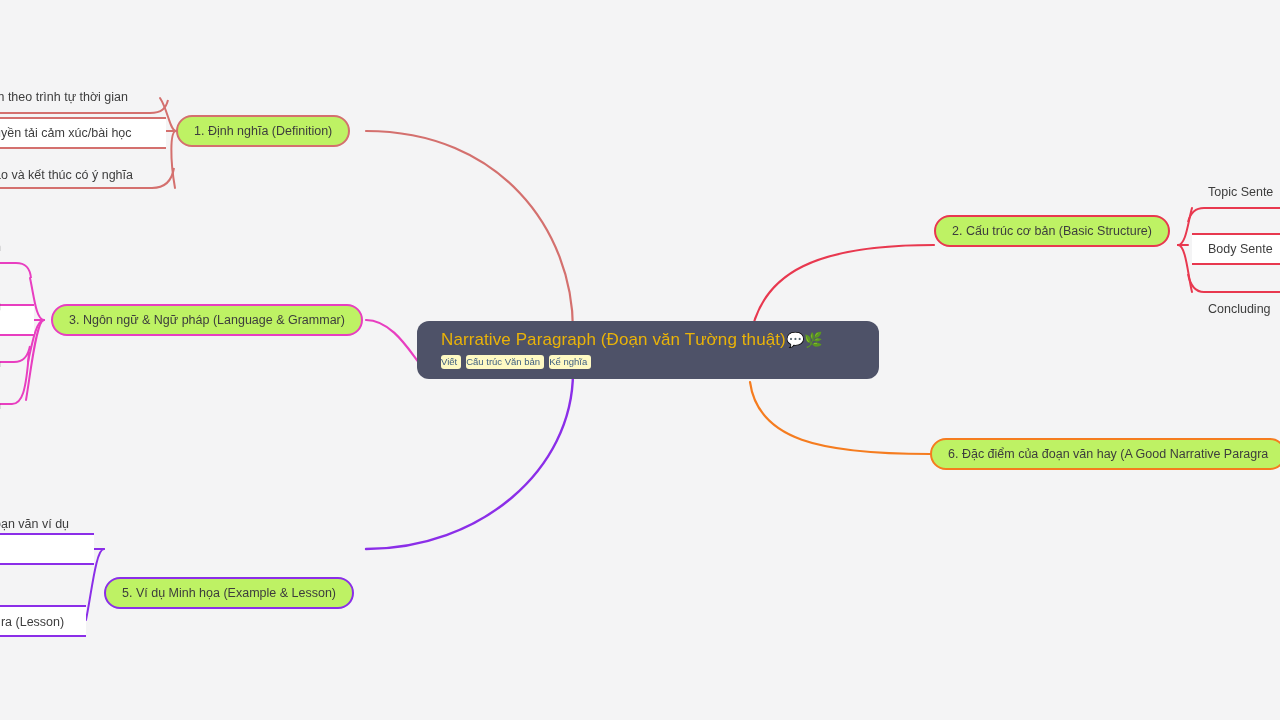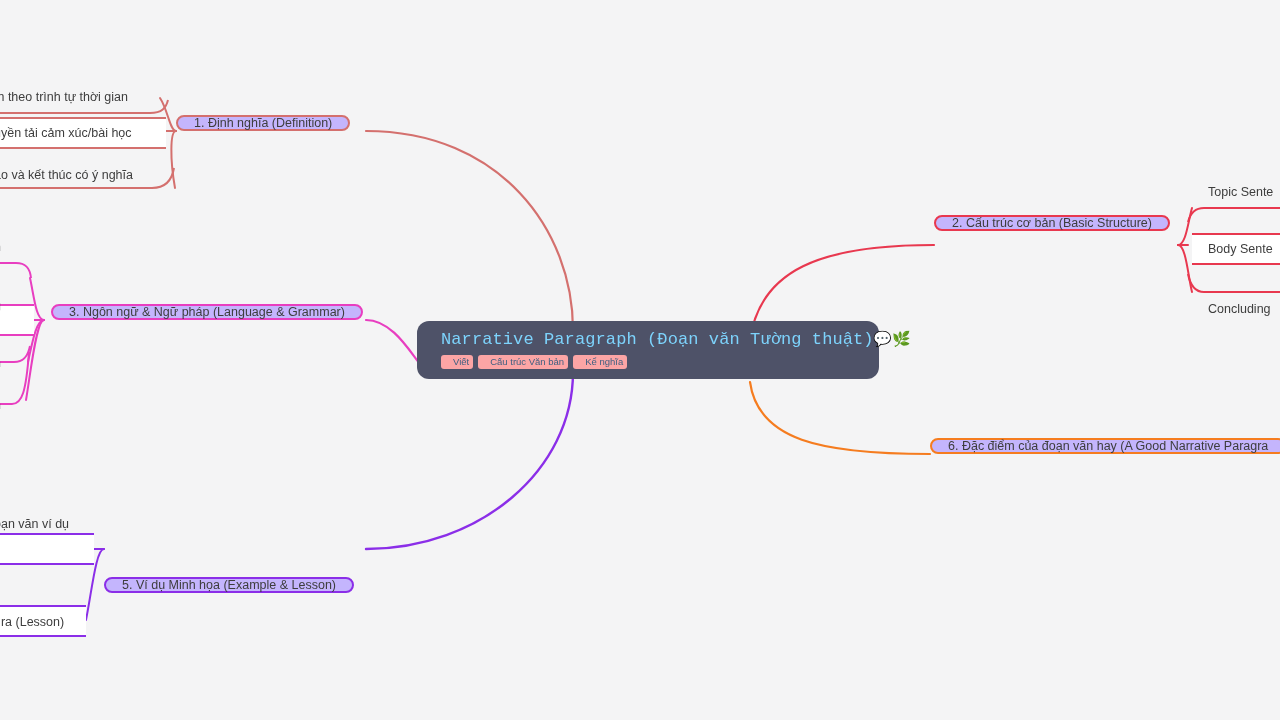--- a/index.html
+++ b/index.html
@@ -18,33 +18,33 @@
   svg.links {
     position: absolute;
     left: 0; top: 0;
     width: 1280px;
     height: 720px;
     pointer-events: none;
   }
   .node {
     position: absolute;
     box-sizing: border-box;
-    background: #c4b5fd;
+    background: #bef264;
     border-style: solid;
     border-width: 2px;
     border-radius: 18px;
     display: flex;
     align-items: center;
     justify-content: center;
     white-space: nowrap;
     color: #3d3d3d;
     font-size: 12.5px;
     line-height: 1;
     padding: 0 16px;
-    height: 16px;
+    height: 32px;
   }
   .leaf-plain {
     position: absolute;
     background: transparent;
     border: none;
     color: #3d3d3d;
     font-size: 12.5px;
     white-space: nowrap;
     line-height: 1;
     display: flex;
@@ -59,42 +59,41 @@
     height: 58px;
     background: #4e5268;
     border-radius: 12px;
     box-sizing: border-box;
     padding: 9px 18px 0 24px;
     display: flex;
     flex-direction: column;
     justify-content: flex-start;
   }
   #root-title {
-    color: #7dd3fc;
+    color: #eab308;
     font-size: 17px;
     line-height: 1.15;
     white-space: nowrap;
     letter-spacing: 0.1px;
-    font-family: Liberation Mono, monospace;
   }
   .root-emoji {
     font-size: 15px;
     letter-spacing: 0;
   }
   #root-tags {
     display: flex;
     gap: 5px;
     margin-top: 5px;
   }
   .tag {
-    background: #fca5a5;
+    background: #fef9c3;
     color: #3f5f80;
     font-size: 9.5px;
     border-radius: 3px;
-    padding: 2px 4px 3px 12px;
+    padding: 2px 4px 3px 0;
     line-height: 1;
     white-space: nowrap;
   }
 </style>
 </head>
 <body>
 
 <div id="canvas">
 
   <svg class="links" viewBox="0 0 1280 720">

